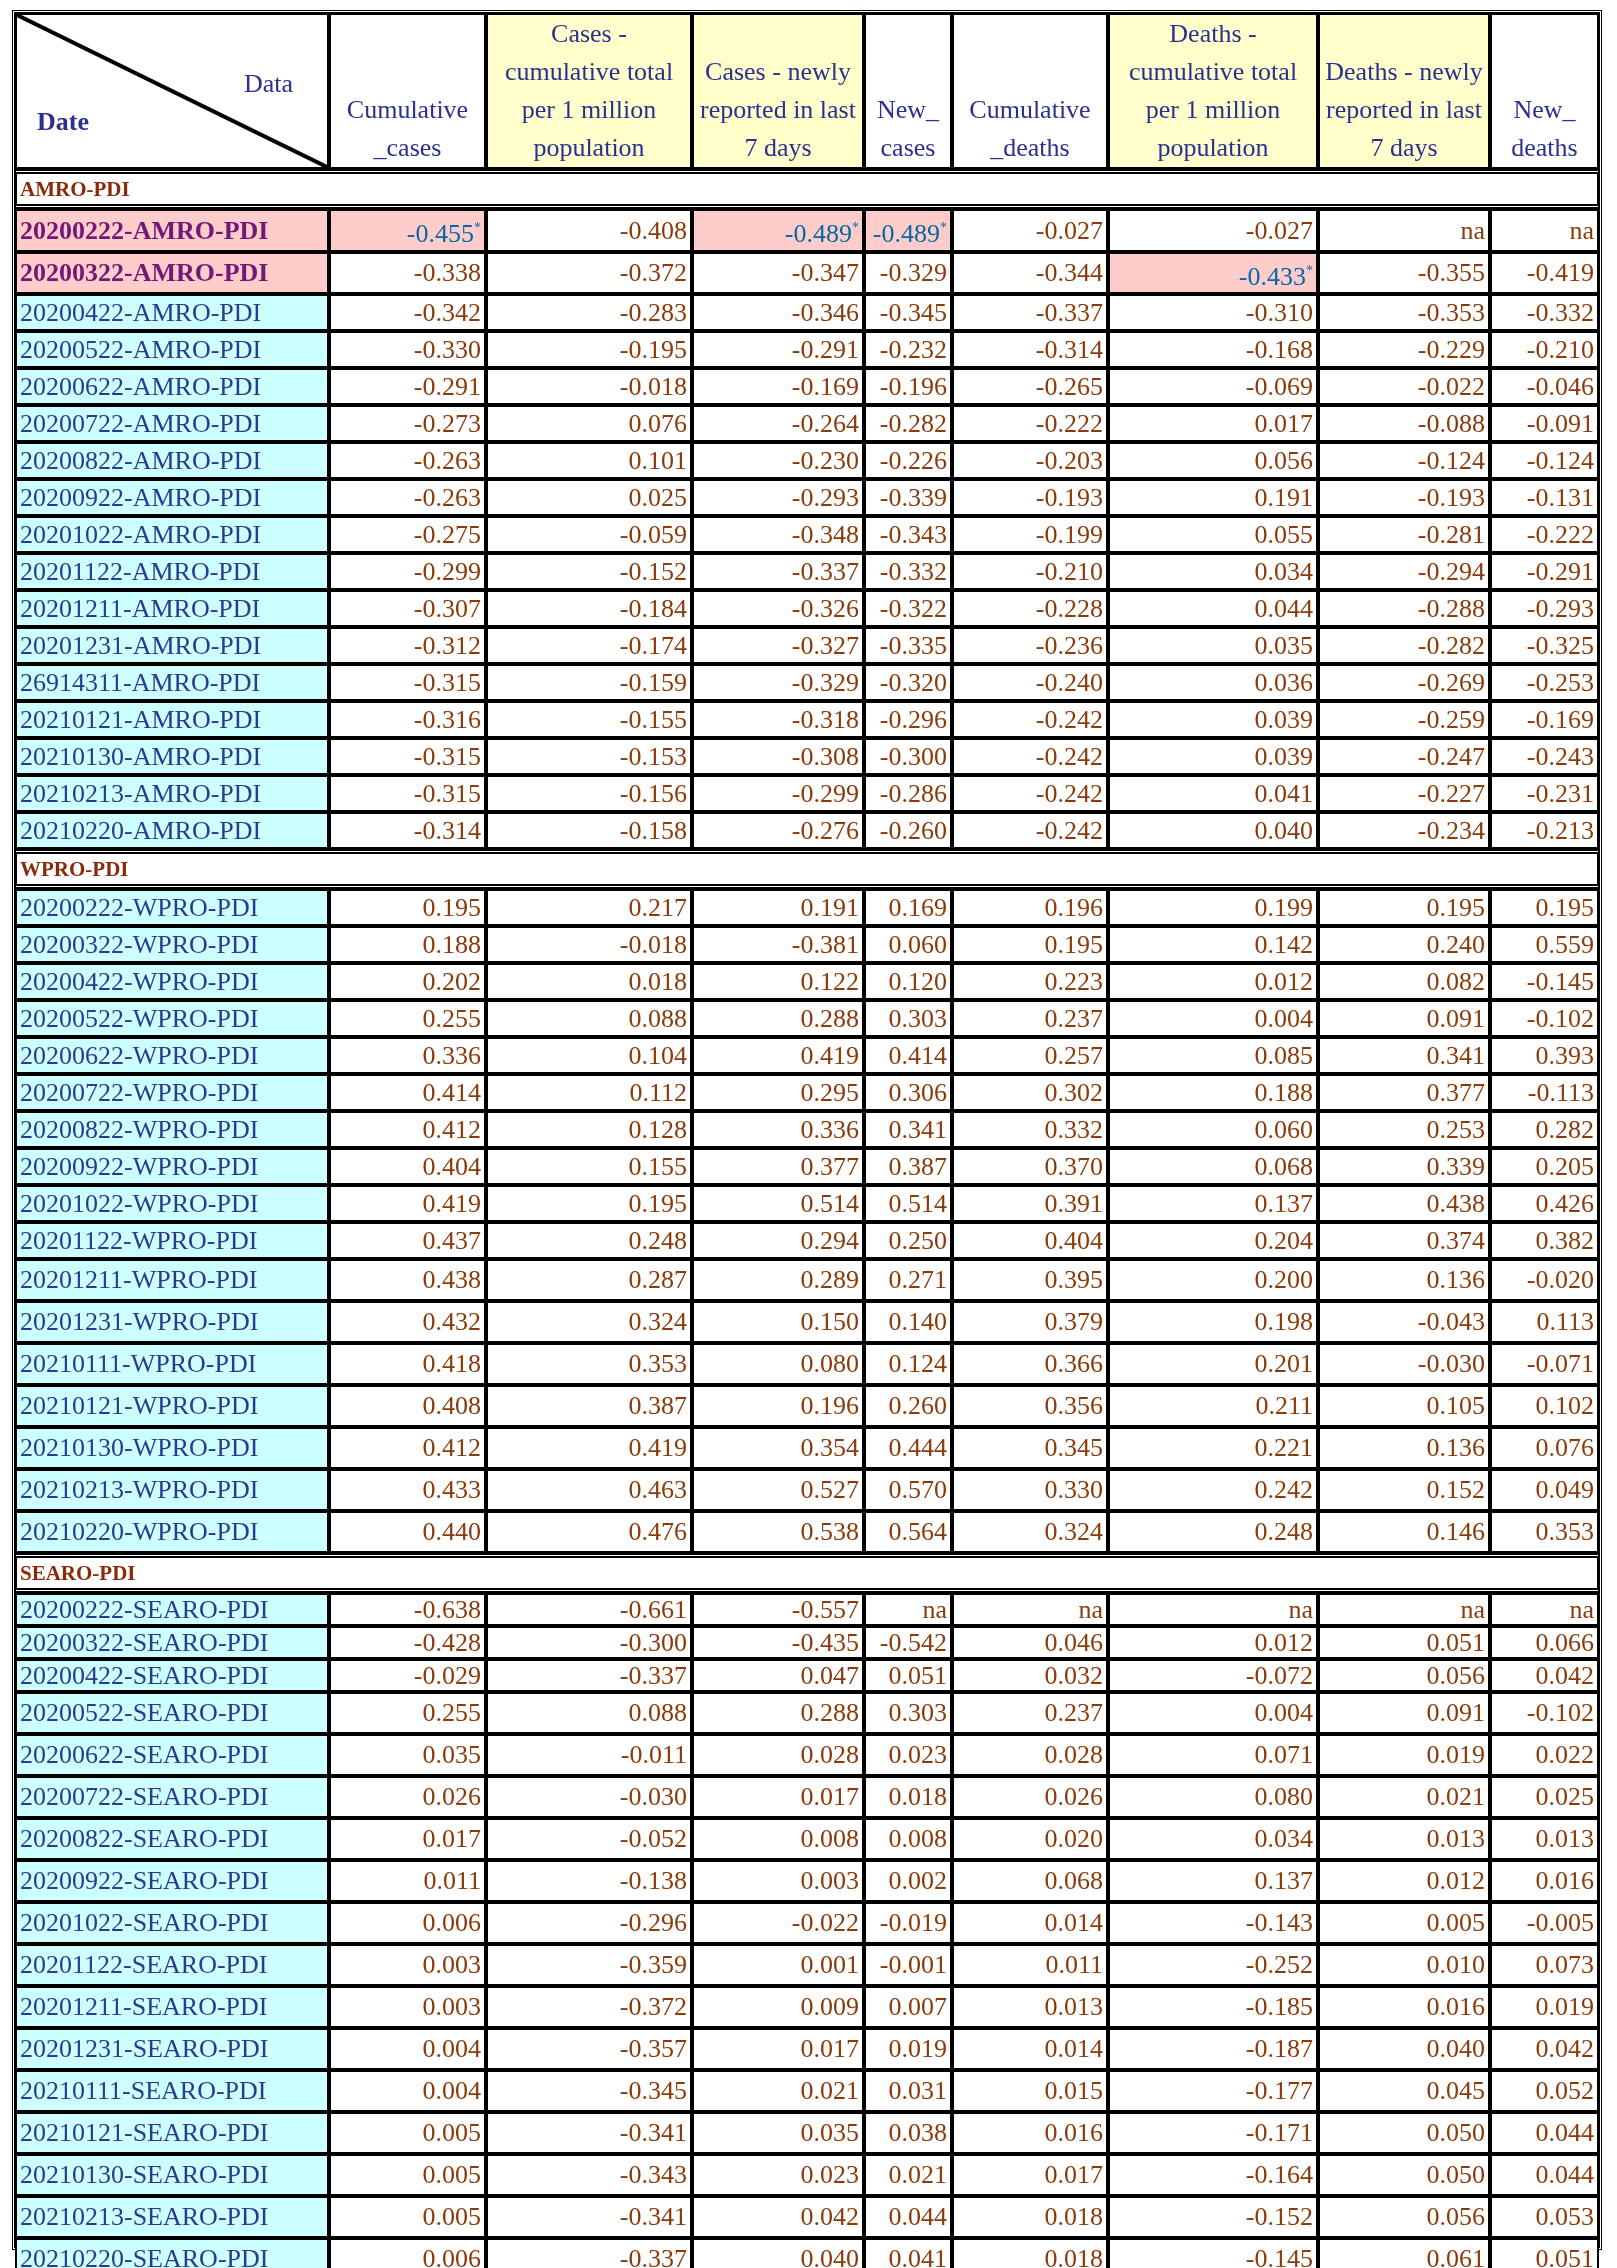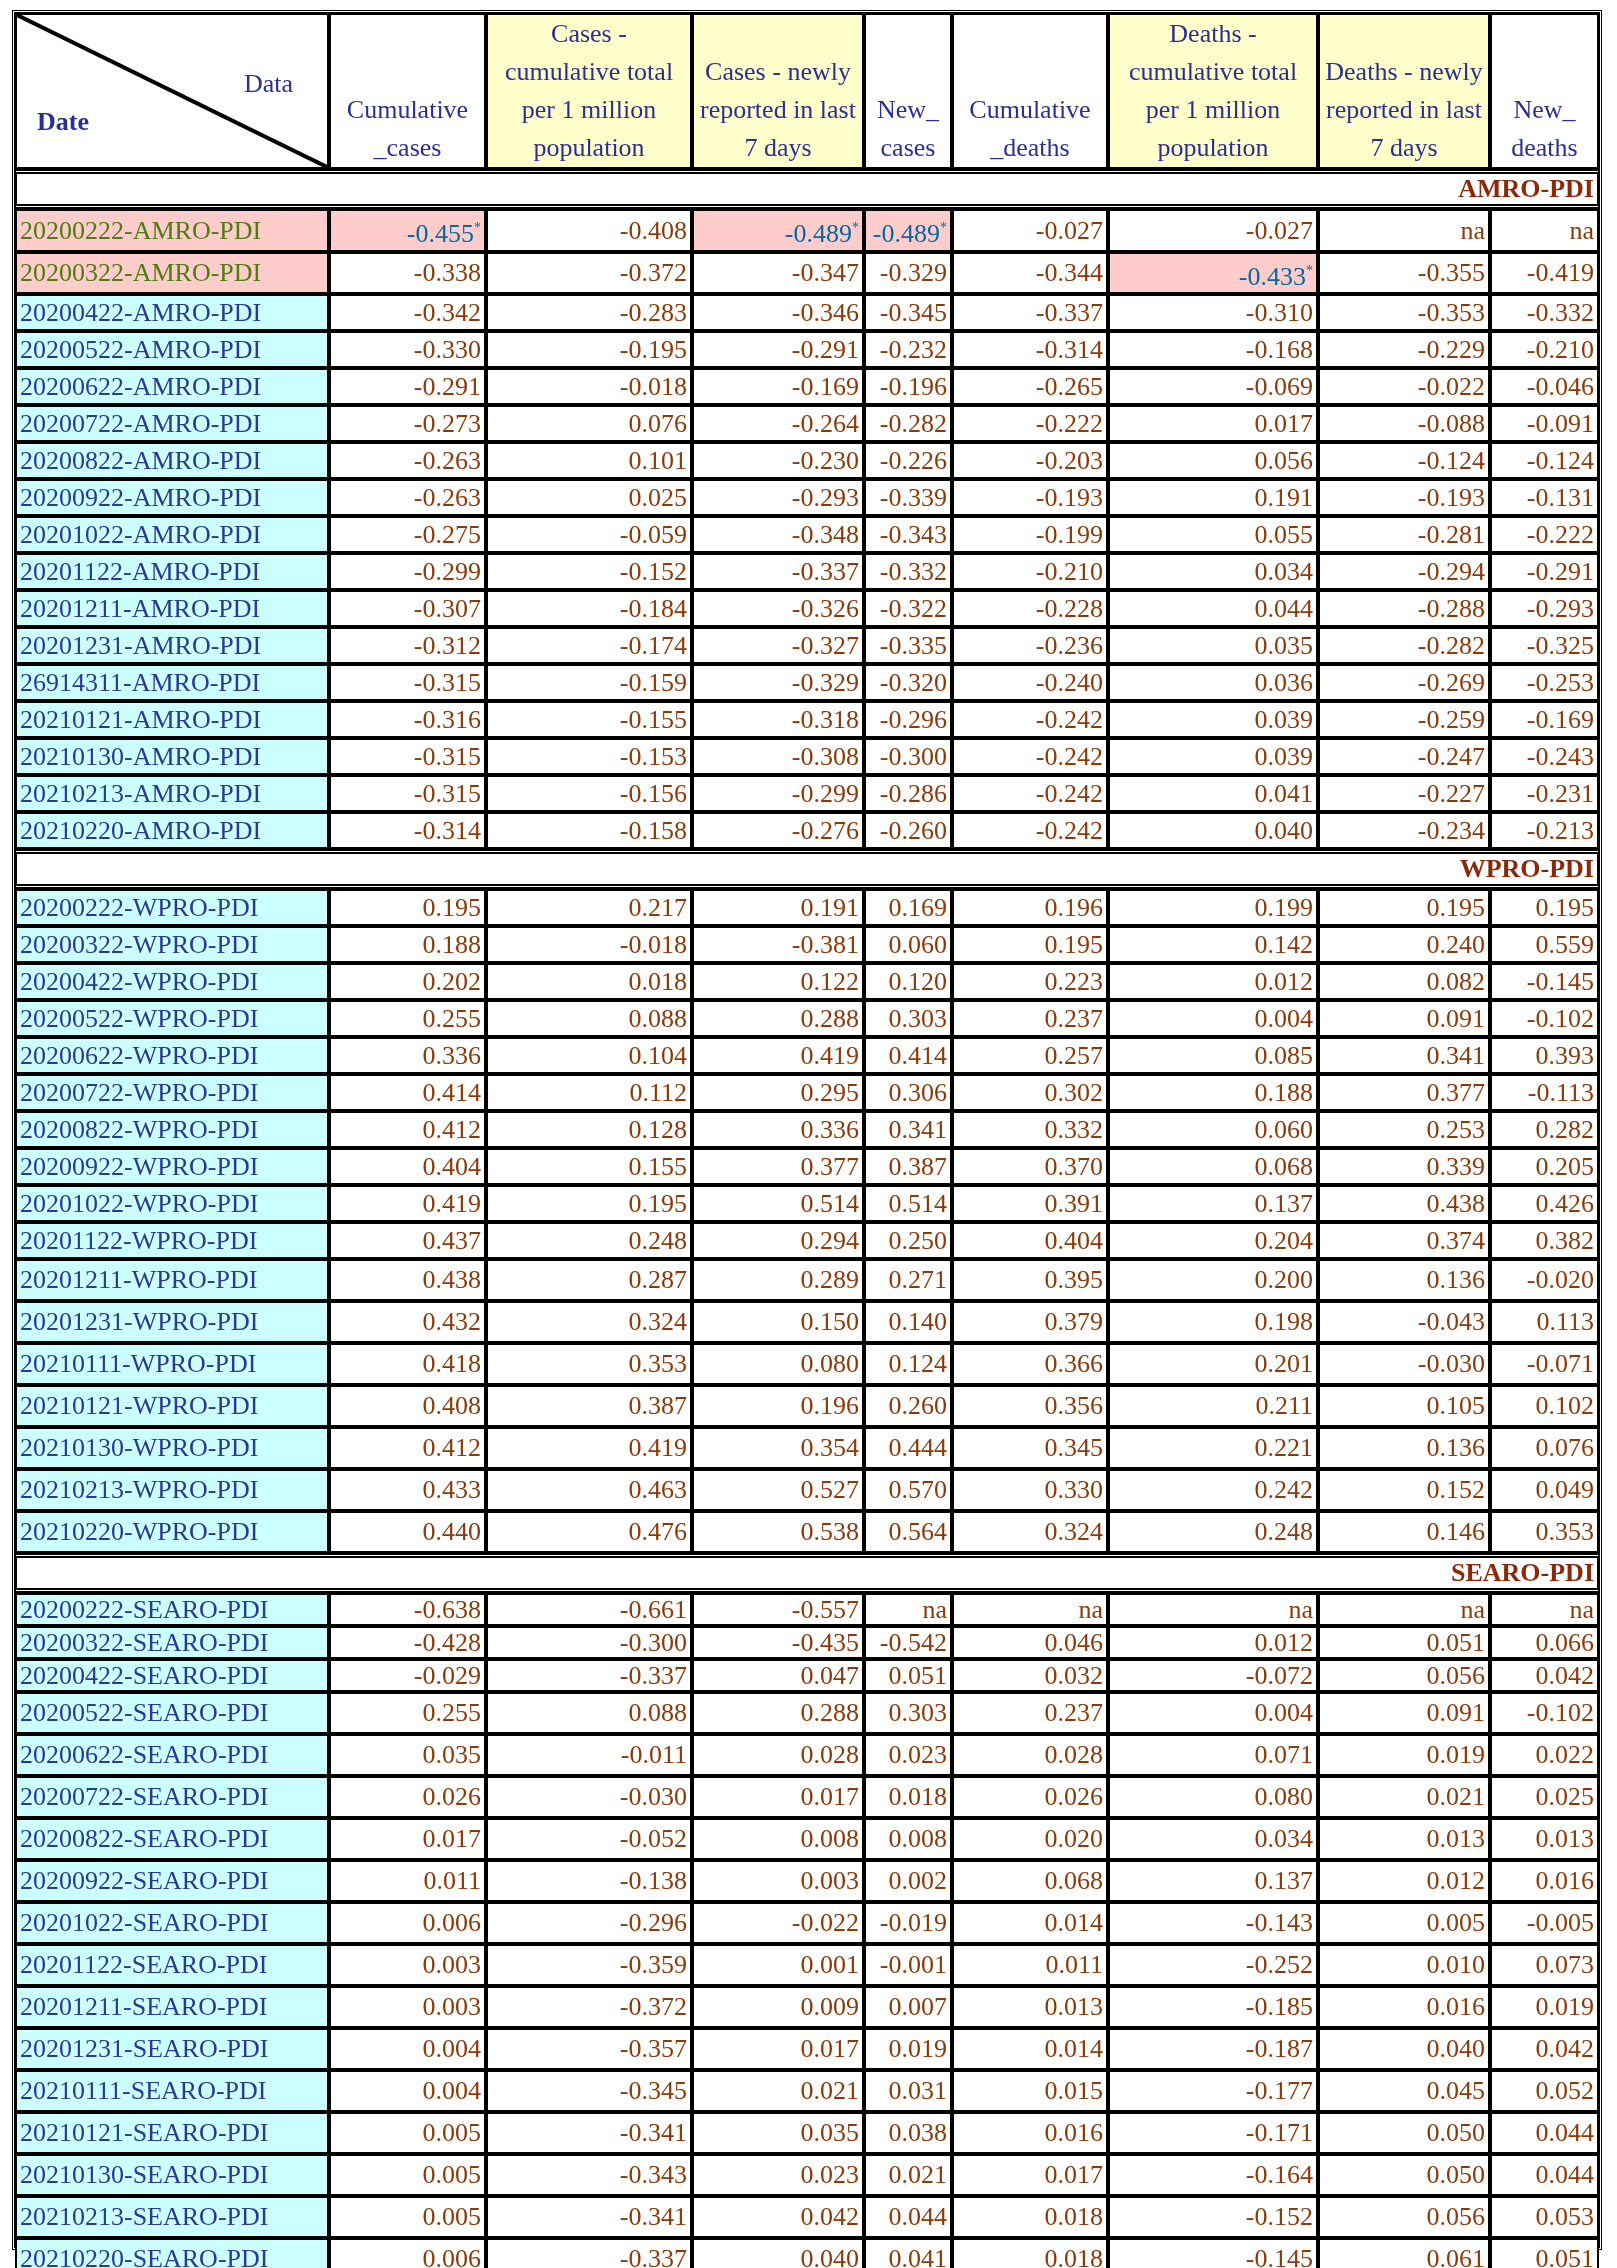--- a/index.html
+++ b/index.html
@@ -8,23 +8,23 @@
   .frame { position: absolute; left: 12px; top: 10px; width: 1590px; height: 2240px;
            border: 3px double #000; box-sizing: border-box; }
   table { border-collapse: separate; border-spacing: 0; width: 100%; table-layout: fixed; }
   td, th { border: 2px solid #000; padding: 0 3px; box-sizing: border-box; overflow: hidden; white-space: nowrap; }
   .hdr th { font-weight: normal; color: #2b2f8f; font-size: 26px; line-height: 38px; text-align: center; vertical-align: bottom; white-space: normal; height: 150px; background: #fff; }
   .hdr th.yl { background: #ffffcc; margin-top: 28px; }
   .diag { position: relative; background: #fff; }
   .diag svg { position: absolute; left: 0; top: 0; width: 100%; height: 100%; }
   .diag .d-data { position: absolute; right: 34px; top: 50px; }
   .diag .d-date { position: absolute; left: 20px; top: 88px; font-weight: bold; }
-  .sec td { text-align: right; color: #8b2a0a; font-weight: bold; font-size: 26px; height: 34px; line-height: 30px; border-top: 5px double #000; border-bottom: 5px double #000; background: #fff; }
+  .sec td { text-align: left; color: #8b2a0a; font-weight: bold; font-size: 21px; height: 34px; line-height: 30px; border-top: 5px double #000; border-bottom: 5px double #000; background: #fff; }
   td.lbl { color: #2b3a8f; font-size: 26px; text-align: left; background: #ccffff; }
-  td.lbl.pink { background: #ffcccc; color: #4d7c0f; }
+  td.lbl.pink { background: #ffcccc; color: #701a75; font-weight: bold; }
   td.num { color: #8b3a0a; font-size: 26px; text-align: right; background: #fff; }
   td.num.hl { background: #ffcccc; color: #0369a1; font-weight: normal; }
   td.num.hl sup { font-size: 14px; }
   tr.r td { height: 37px; line-height: 33px; }
   tr.rw td { height: 42px; line-height: 38px; }
   tr.rs td { height: 33px; line-height: 29px; }
 </style>
 </head>
 <body>
 

